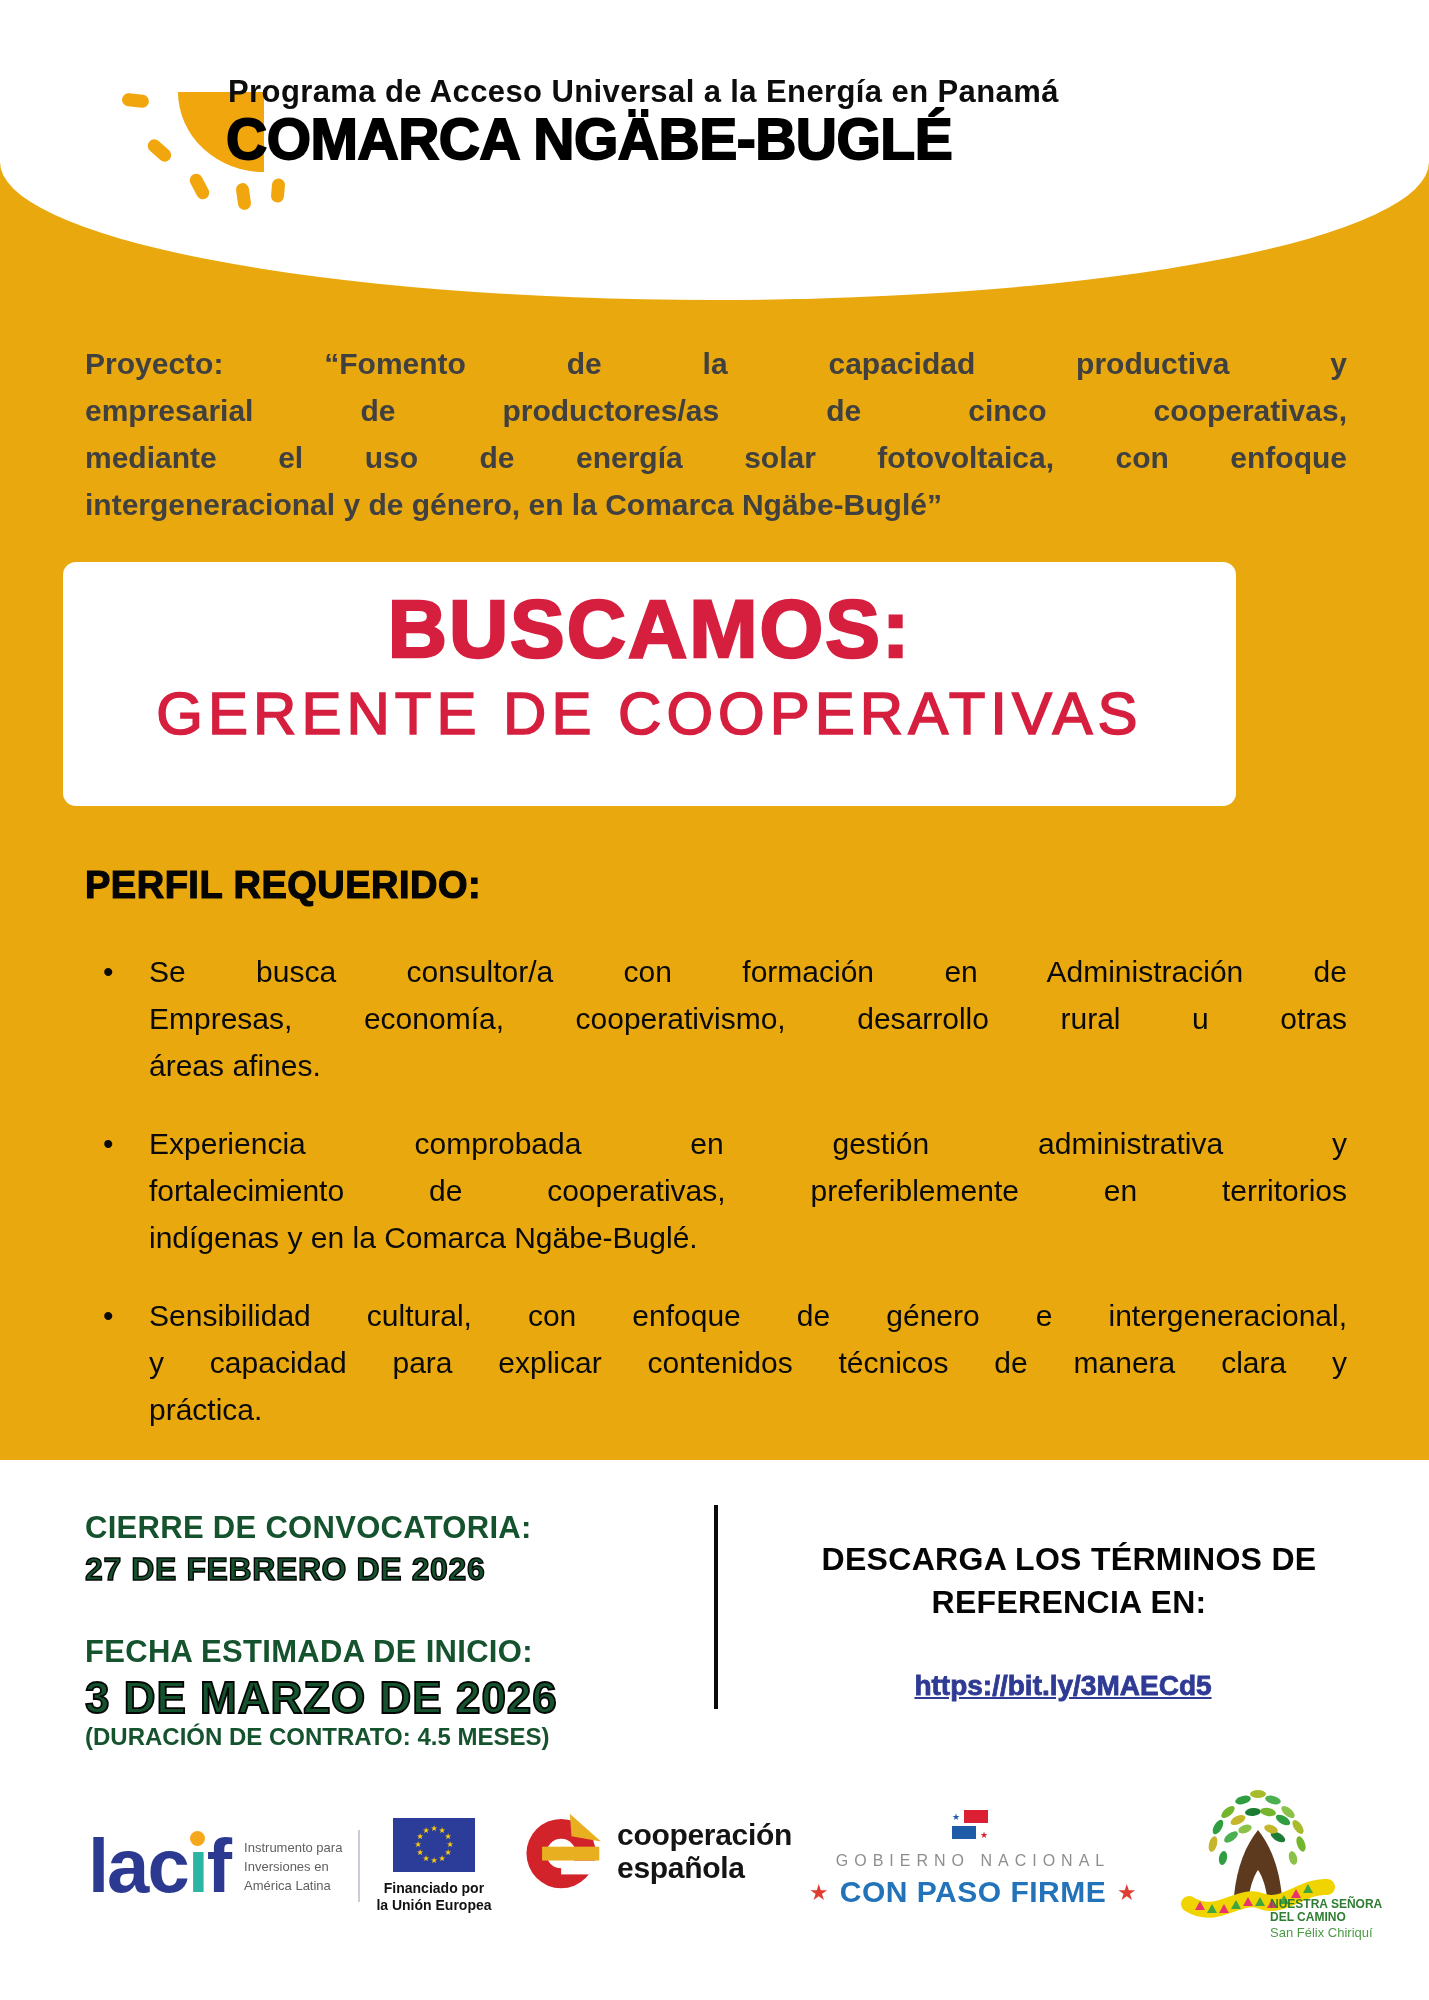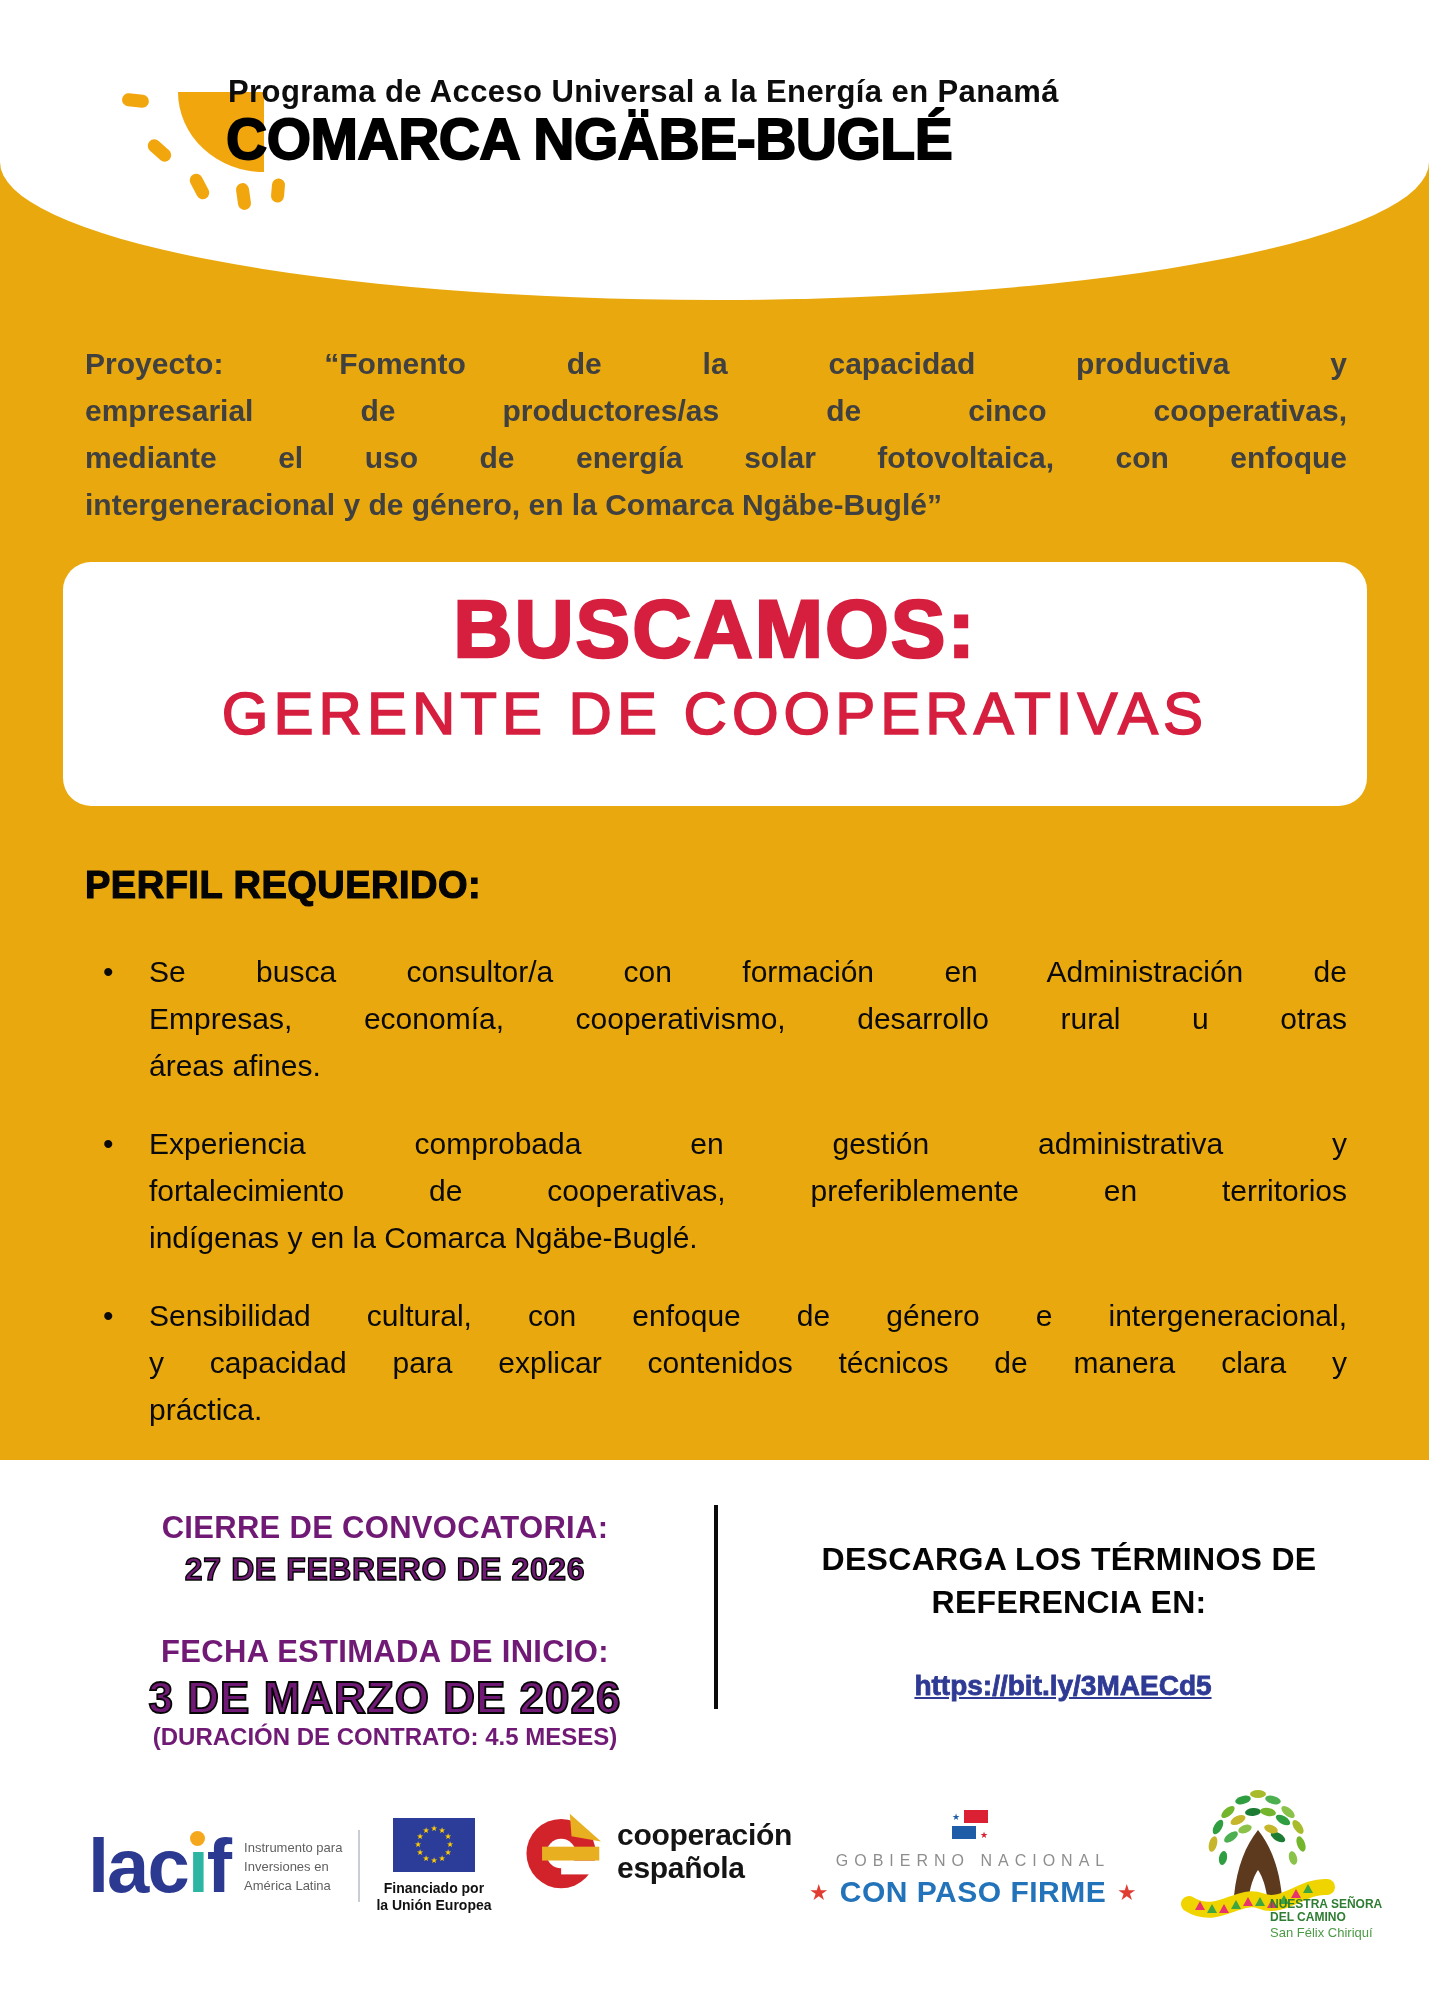--- a/index.html
+++ b/index.html
@@ -28,35 +28,35 @@
   .program-title { position:absolute; left:228px; top:74px; font-size:31px; font-weight:700;
     letter-spacing:.4px; color:#0d0d0d; }
   .region-title { position:absolute; left:226px; top:106px; font-size:57px; font-weight:700;
     letter-spacing:-0.5px; color:#000; -webkit-text-stroke:1.8px #000; }
   
   .project { position:absolute; left:85px; top:340px; width:1262px; z-index:3;
     font-size:30px; font-weight:700; line-height:47px; color:#404040; }
   .jline { text-align:justify; text-align-last:justify; }
   .jlast { text-align-last:left; }
   
-  .vacancy-box { position:absolute; left:63px; top:562px; width:1304px; height:244px;
-    background:#fff; border-radius:28px; z-index:3; text-align:center; }
+  .vacancy-box { position:absolute; left:63px; top:562px; width:1173px; height:244px;
+    background:#fff; border-radius:13px; z-index:3; text-align:center; }
   .buscamos { margin-top:22px; font-size:82px; line-height:90px; font-weight:700;
     color:#D61F3F; letter-spacing:2px; -webkit-text-stroke:2.5px #D61F3F; }
   .position { margin-top:8px; font-size:60px; line-height:64px; font-weight:400;
     color:#D61F3F; letter-spacing:5px; -webkit-text-stroke:1.6px #D61F3F; }
   
   .perfil-title { position:absolute; left:85px; top:864px; z-index:3; font-size:38px;
     font-weight:700; letter-spacing:.5px; color:#050505; -webkit-text-stroke:1.2px #050505; }
   .bullets { position:absolute; left:85px; top:948px; width:1262px; z-index:3;
     margin:0; padding:0; list-style:none; font-size:30px; line-height:47px; color:#0a0a0a; }
   .bullets li { position:relative; padding-left:64px; margin-bottom:31px; }
   .bullet-dot { position:absolute; left:18px; top:0; font-size:30px; }
   
-  .info-left { position:absolute; left:85px; top:1510px; width:600px; z-index:3; color:#701a75;text-align:center; }
+  .info-left { position:absolute; left:85px; top:1510px; width:600px; z-index:3; color:#14532d; }
   .closing-label { font-size:31px; font-weight:700; letter-spacing:.3px; }
   .closing-date  { margin-top:5px; font-size:32px; font-weight:700; -webkit-text-stroke:1.4px #050505; letter-spacing:.6px; }
   .start-label   { margin-top:46px; font-size:31px; font-weight:700; letter-spacing:.3px; }
   .start-date    { margin-top:3px; font-size:44px; font-weight:700; -webkit-text-stroke:1.8px #050505; letter-spacing:1px; }
   .duration      { margin-top:0; font-size:24px; font-weight:700; }
   .vdivider { position:absolute; left:714px; top:1505px; width:4px; height:204px; background:#0a0a0a; z-index:3; }
   .info-right { position:absolute; left:770px; top:1538px; width:598px; z-index:3; text-align:center; color:#050505; }
   .download-heading { font-size:32px; font-weight:700; line-height:43px; letter-spacing:.3px; }
   .download-link { display:inline-block; margin-top:46px; margin-right:12px; font-size:28px; font-weight:700;
     color:#2E3A94; text-decoration:underline; -webkit-text-stroke:.8px #2E3A94; }

